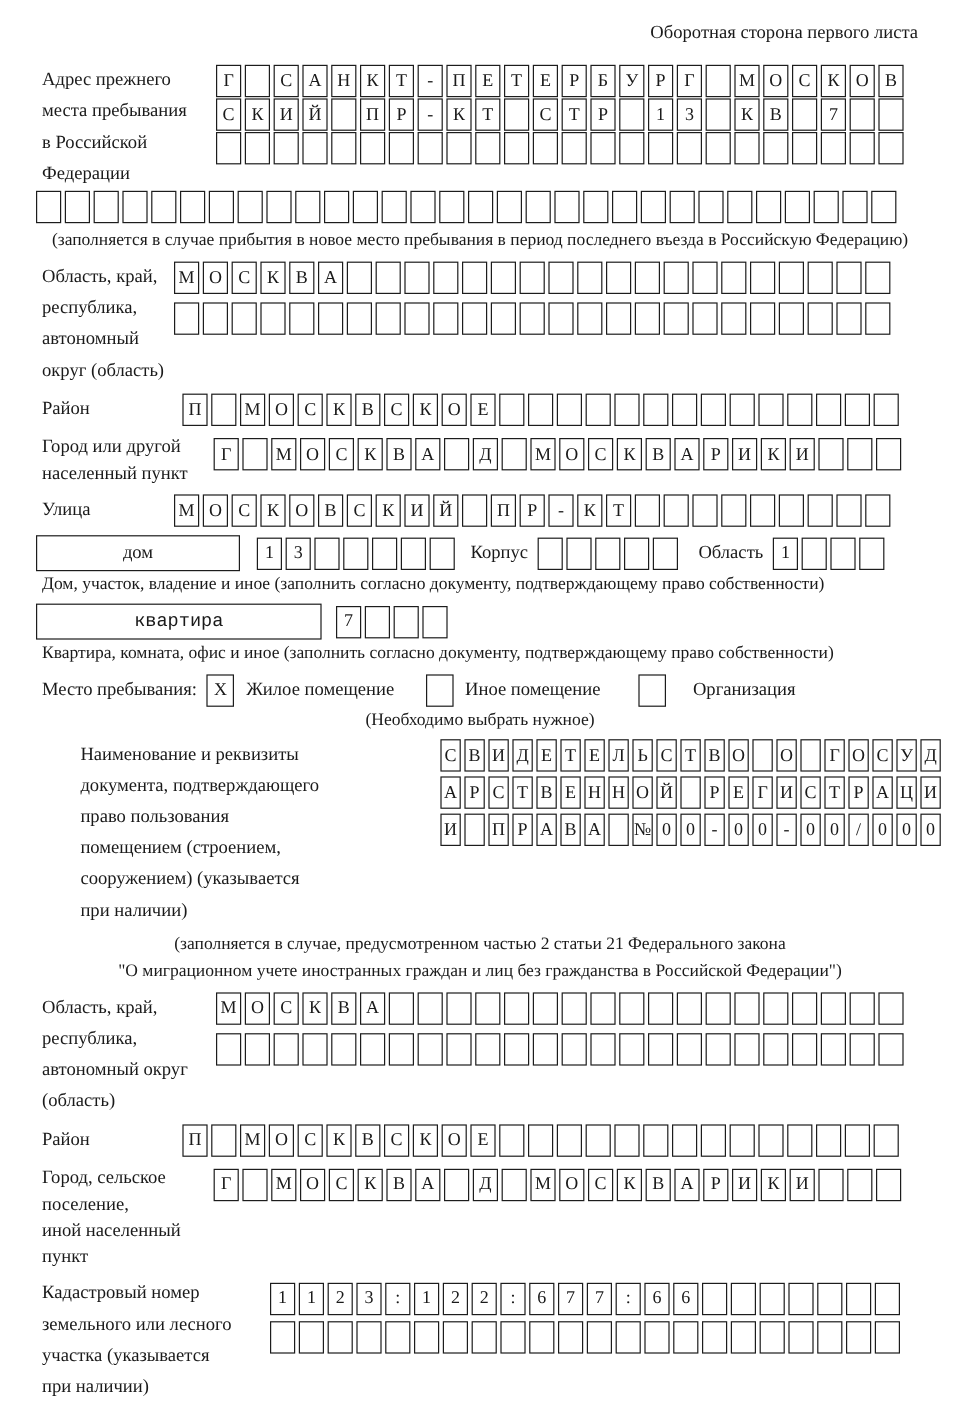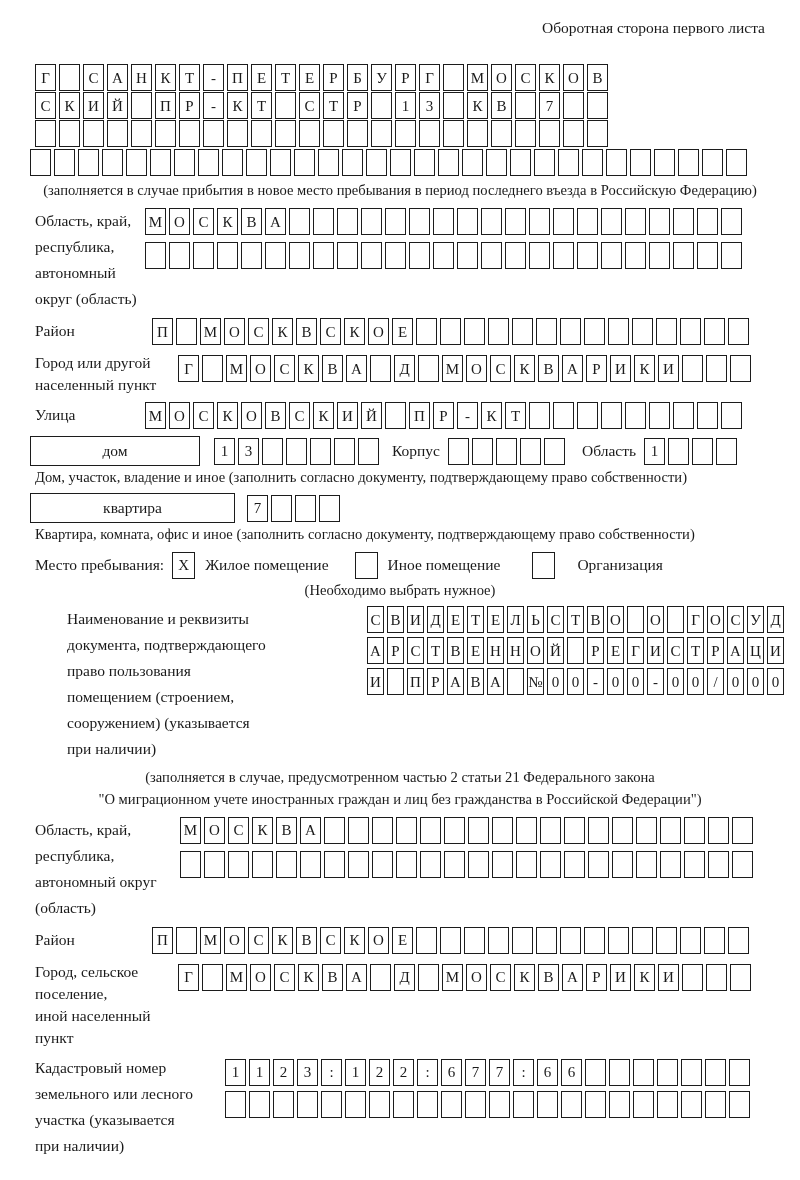--- a/index.html
+++ b/index.html
@@ -3,21 +3,21 @@
 <meta charset="utf-8">
 <style>
   html,body{margin:0;padding:0;background:#fff;}
   .page{
     width:800px;height:1180px;box-sizing:border-box;
     padding:18px 35px 0 35px;
     font-family:"Liberation Serif","DejaVu Serif",serif;
     color:#1a1a1a;font-size:15.5px;line-height:1.3;
     position:relative;overflow:hidden;background:#fff;
   }
-  .header-note{text-align:right;font-size:15.5px;margin-bottom:26px;}
+  .header-note{text-align:right;font-size:15.5px;margin-bottom:16px;}
   .flexrow{display:flex;align-items:flex-start;}
   .label{white-space:pre-line;line-height:26px;flex:none;box-sizing:border-box;padding-right:6px;}
   .gridcol{flex:none;}
   .cells{display:flex;margin-bottom:1px;}
   .cell{
     flex:none;box-sizing:border-box;
     width:21px;height:27px;border:1.5px solid #1c1c1c;margin-right:3px;
     display:inline-flex;align-items:center;justify-content:center;
     font-size:15px;line-height:24px;background:#fff;
   }
@@ -40,20 +40,24 @@
   .note-line{text-align:center;font-size:14.6px;margin:0 0 3px;}
 </style>
 </head>
 <body>
 
 <div class="page">
 
   <div class="header-note">Оборотная сторона первого листа</div>
 
   <div class="flexrow">
+    <div class="label" style="width:145px;">Адрес прежнего
+места пребывания
+в Российской
+Федерации</div>
     <div class="gridcol">
       <div class="cells">
           <span class="cell">Г</span>
           <span class="cell"></span>
           <span class="cell">С</span>
           <span class="cell">А</span>
           <span class="cell">Н</span>
           <span class="cell">К</span>
           <span class="cell">Т</span>
           <span class="cell">-</span>
@@ -344,21 +348,21 @@
     <div class="cells" style="margin-bottom:0;">
         <span class="cell">1</span>
         <span class="cell"></span>
         <span class="cell"></span>
         <span class="cell"></span>
       </div>
   </div>
   <div style="font-size:14.6px;margin:2px 0 6px;">Дом, участок, владение и иное (заполнить согласно документу, подтверждающему право собственности)</div>
 
   <div class="flexrow" style="margin-left:-5px;margin-bottom:2px;align-items:center;">
-    <div class="labelbox" style="width:205px;">
+    <div class="labelbox" style="width:238px;font-family:Liberation Mono, monospace;">
       <span>квартира</span>
     </div>
     <div class="cells" style="margin-left:12px;margin-bottom:0;">
         <span class="cell">7</span>
         <span class="cell"></span>
         <span class="cell"></span>
         <span class="cell"></span>
       </div>
   </div>
   <div style="font-size:14.6px;margin:2px 0 8px;">Квартира, комната, офис и иное (заполнить согласно документу, подтверждающему право собственности)</div>

